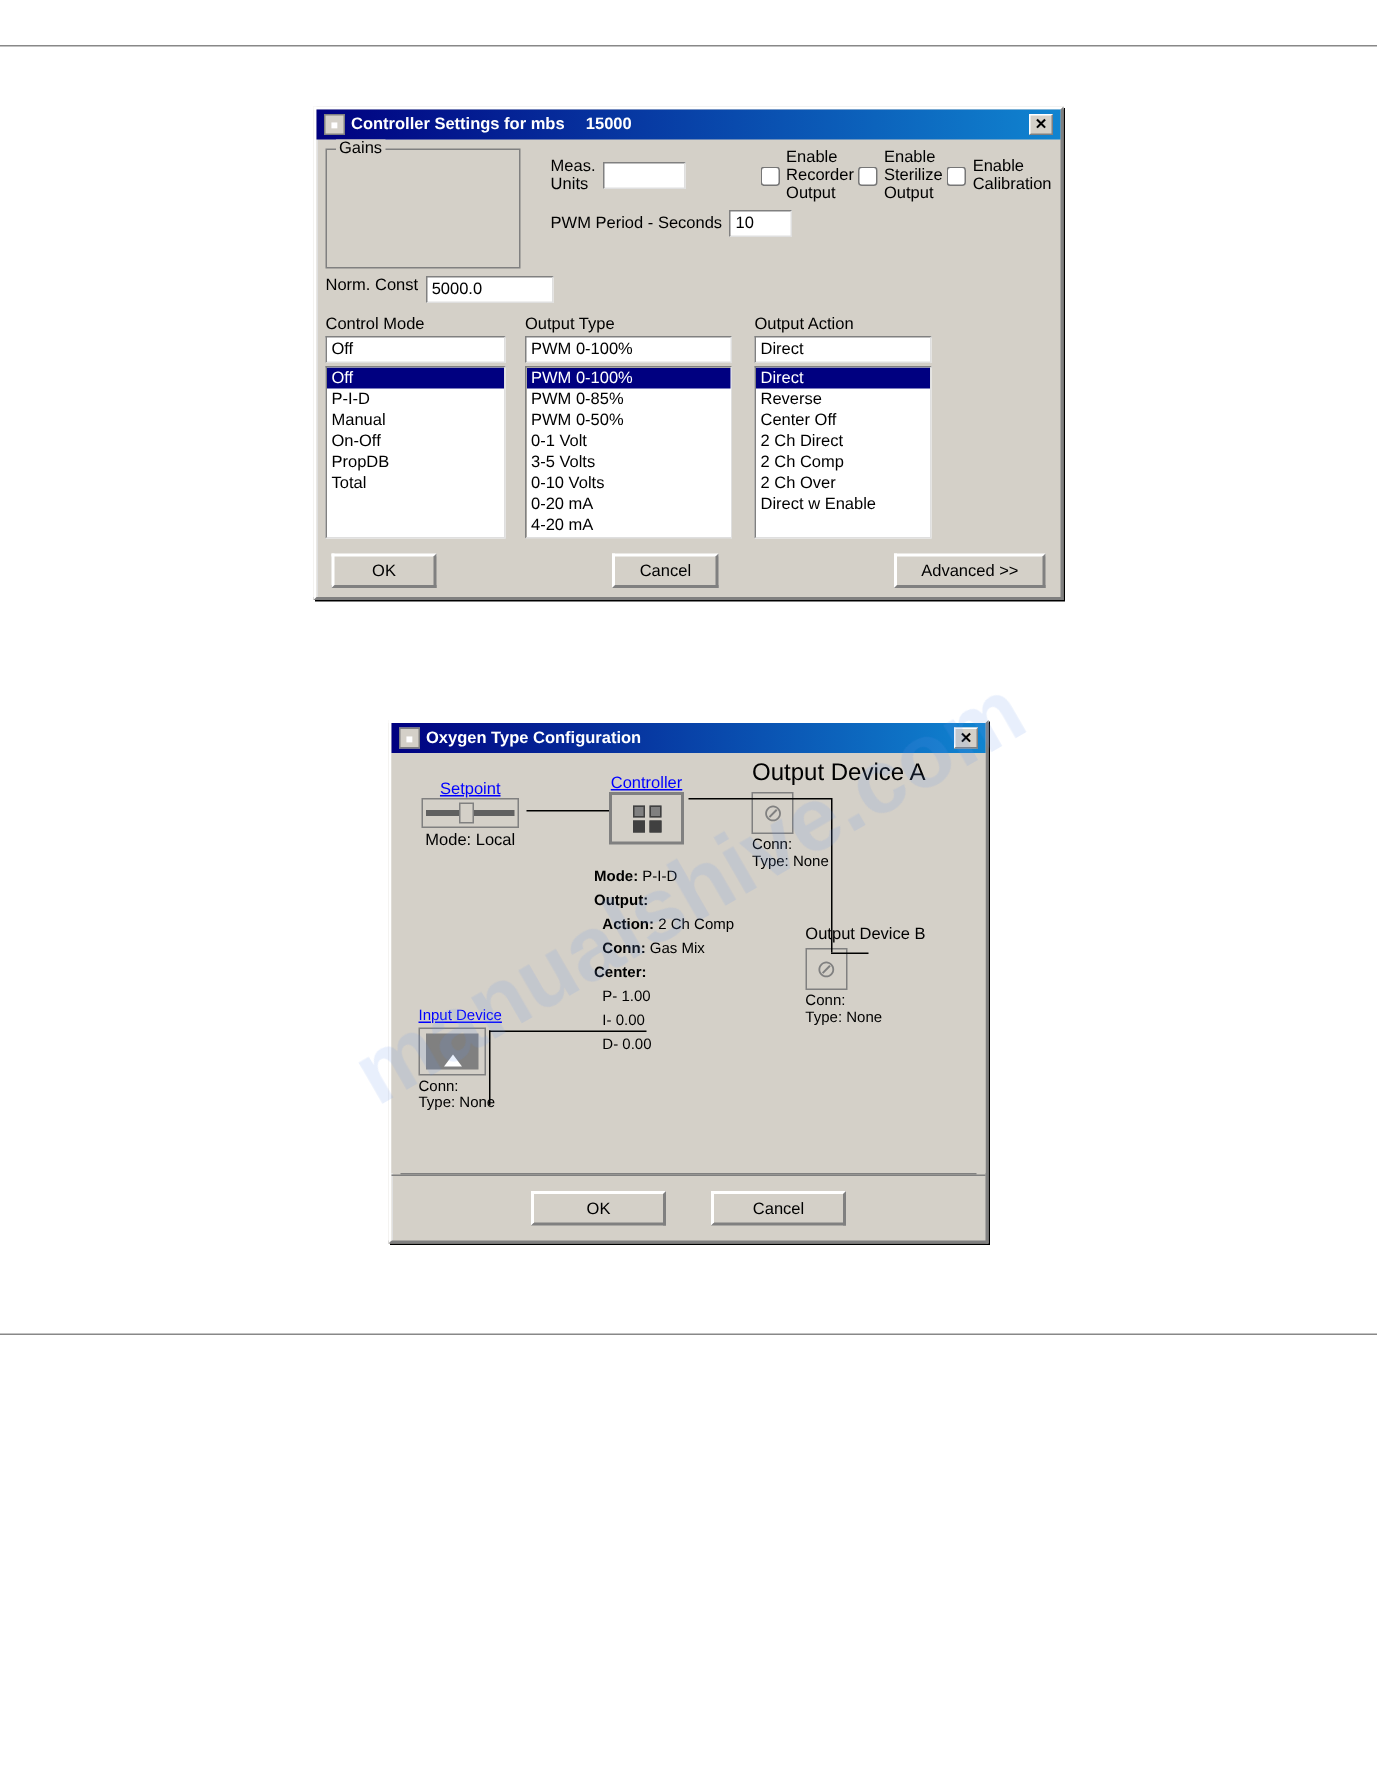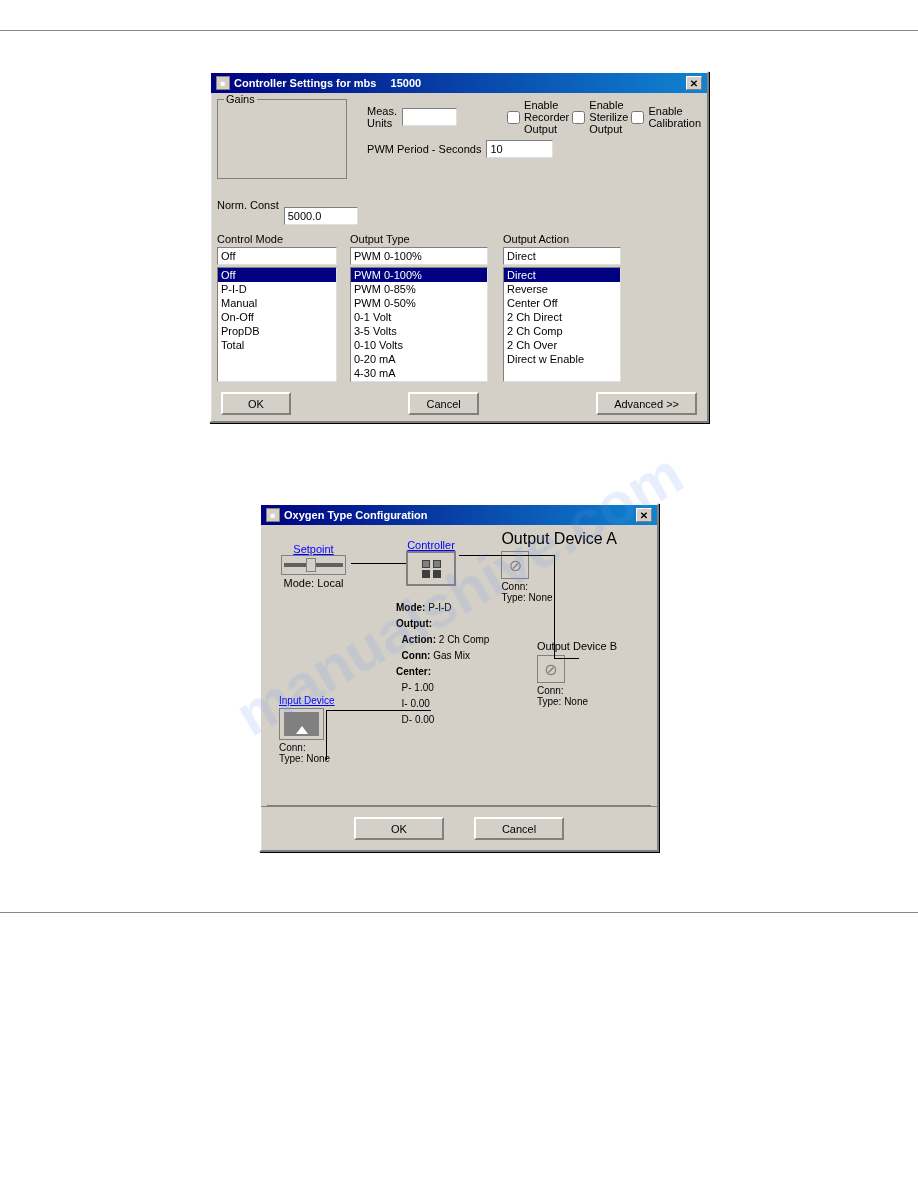--- a/index.html
+++ b/index.html
@@ -336,28 +336,28 @@
                 <span>Enable Sterilize Output</span>
               </label>
               <label class="win-checkbox">
                 <input type="checkbox" style="">
                 <span>Enable Calibration</span>
               </label>
             </div>
           </div>
           <div style="display:flex; align-items:center; gap:5px;">
             <span class="win-label">PWM Period - Seconds</span>
-            <input class="win-input" style="width: 67px;" value="10">
-          </div>
-        </div>
-      </div>
-
-      <div style="display:flex; align-items:center; gap:5px; margin-top:5px;">
+            <input class="win-input" style="width: 42px;" value="10">
+          </div>
+        </div>
+      </div>
+
+      <div style="display:flex; gap:5px; margin-top:5px;">
         <span class="win-label">Norm. Const</span>
-        <input class="win-input" style="width: 74px; margin-top: 23px;" value="5000.0">
+        <input class="win-input" style="width: 85px;" value="5000.0">
       </div>
 
       <div class="three-cols">
 
         <div class="col-control-mode">
           <div class="col-label">Control Mode</div>
           <input class="win-input" style="width: 120px; margin-bottom: 2px;" value="Off">
           <div class="win-listbox" style="width:120px; height:115px;">
             <div class="win-listbox-item selected">Off</div>
             <div class="win-listbox-item">P-I-D</div>
@@ -372,21 +372,21 @@
           <div class="col-label">Output Type</div>
           <input class="win-input" style="width: 138px; margin-bottom: 2px;" value="PWM 0-100%">
           <div class="win-listbox" style="width:138px; height:115px;">
             <div class="win-listbox-item selected">PWM 0-100%</div>
             <div class="win-listbox-item">PWM 0-85%</div>
             <div class="win-listbox-item">PWM 0-50%</div>
             <div class="win-listbox-item">0-1 Volt</div>
             <div class="win-listbox-item">3-5 Volts</div>
             <div class="win-listbox-item">0-10 Volts</div>
             <div class="win-listbox-item">0-20 mA</div>
-            <div class="win-listbox-item">4-30 mA</div>
+            <div class="win-listbox-item">4-20 mA</div>
             <div class="win-listbox-item">Gas Mix</div>
           </div>
         </div>
 
         <div class="col-output-action">
           <div class="col-label">Output Action</div>
           <input class="win-input" style="width: 118px; margin-bottom: 2px;" value="Direct">
           <div class="win-listbox" style="width:118px; height:115px;">
             <div class="win-listbox-item selected">Direct</div>
             <div class="win-listbox-item">Reverse</div>

